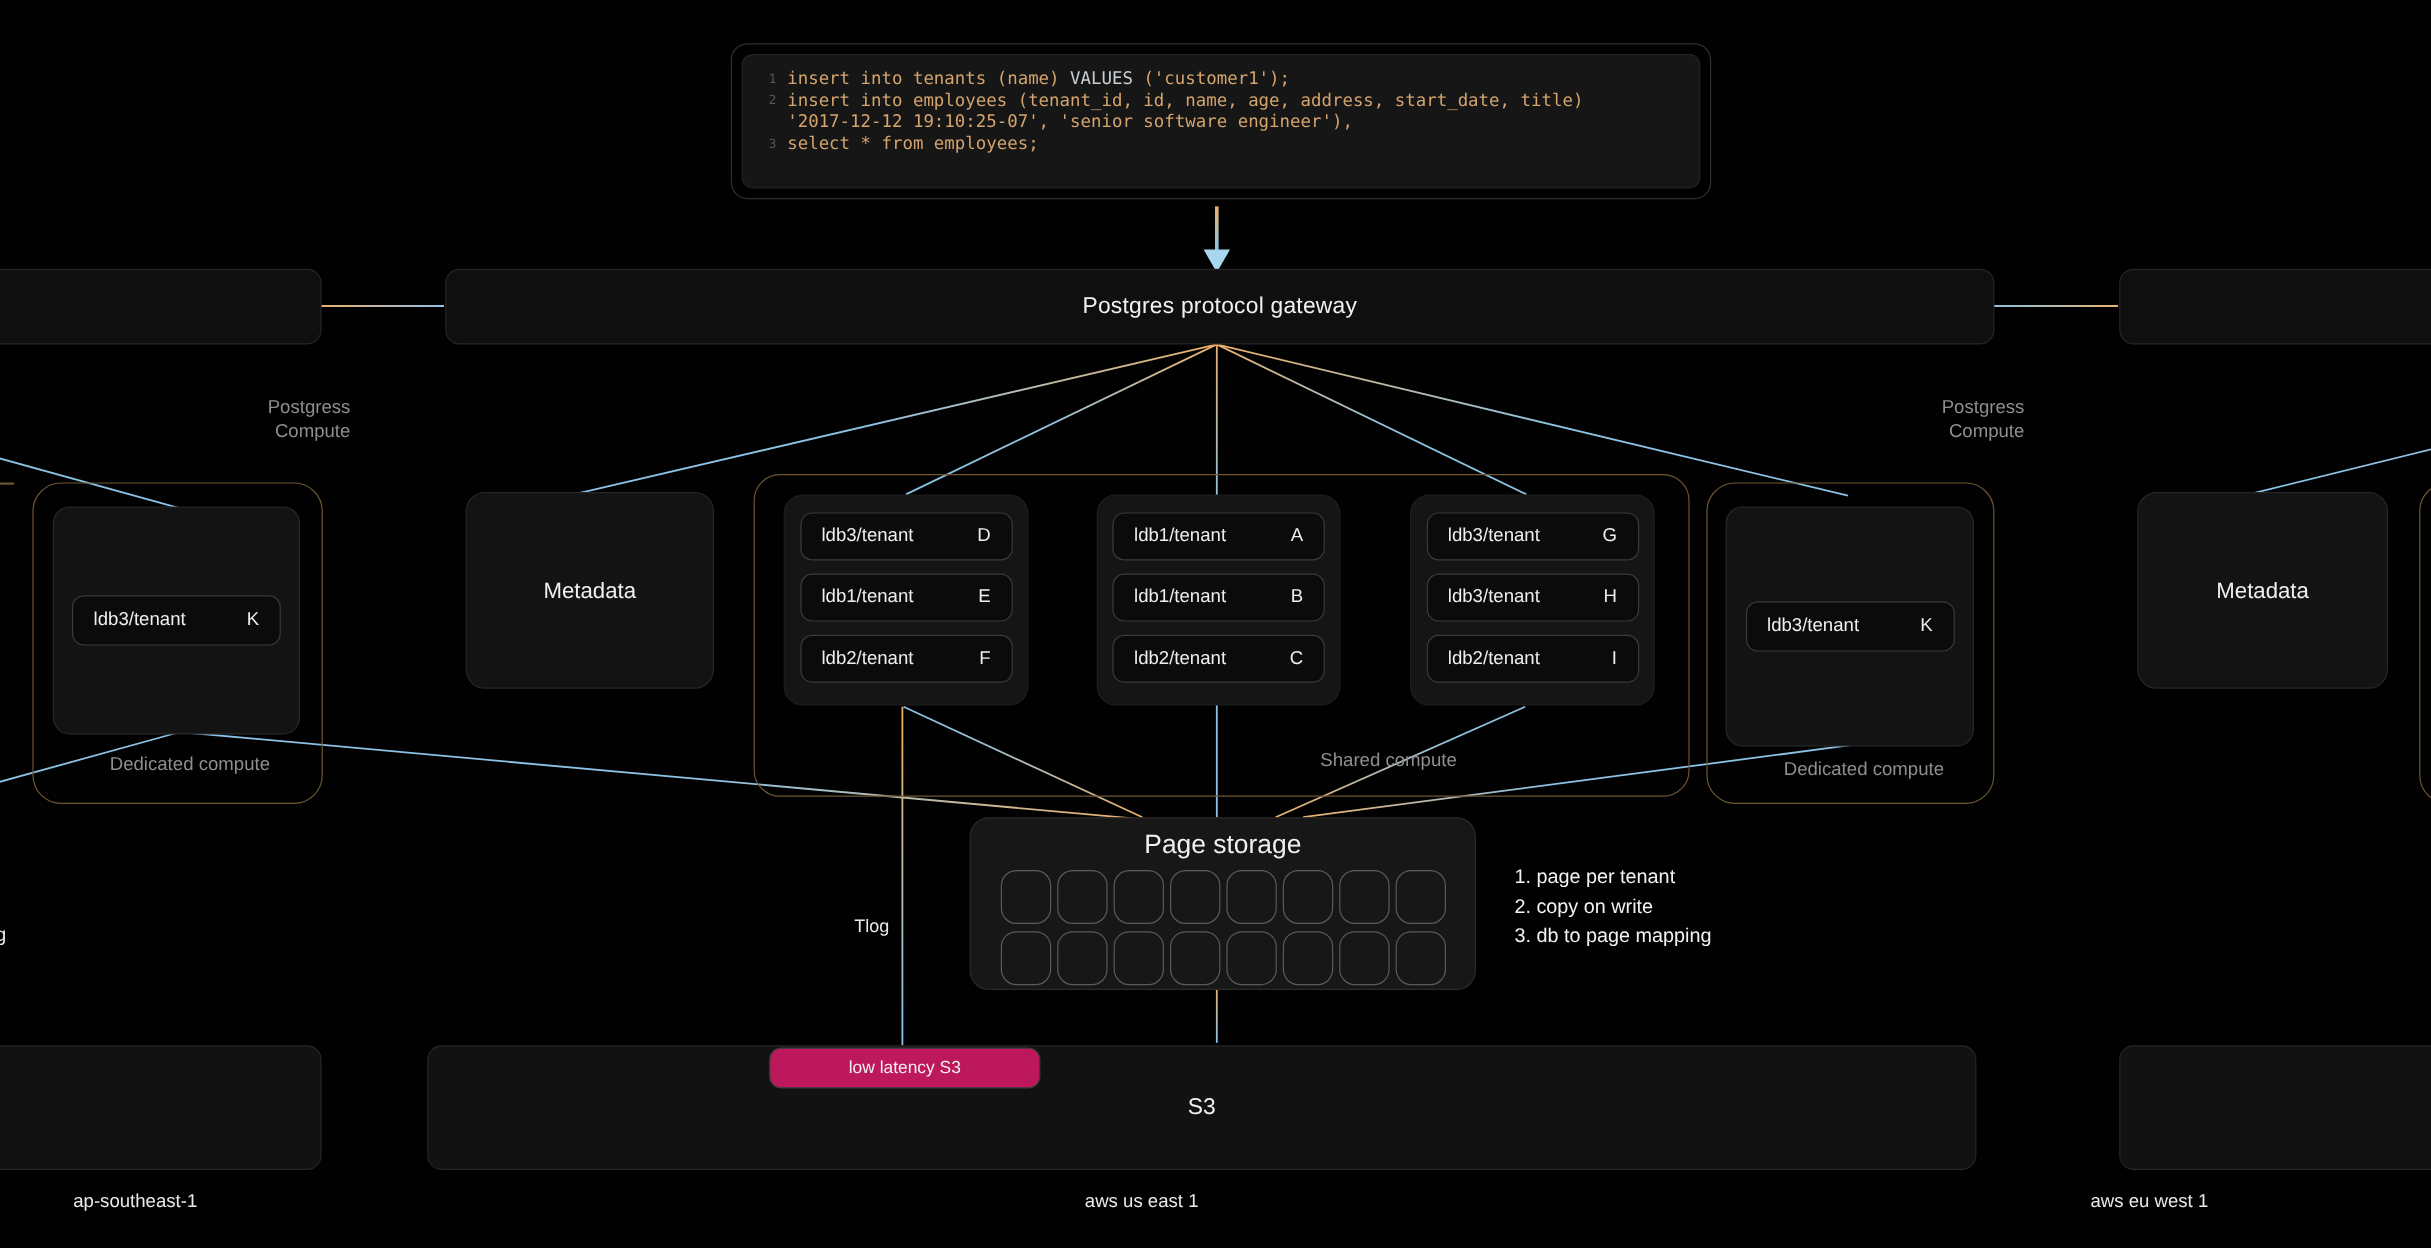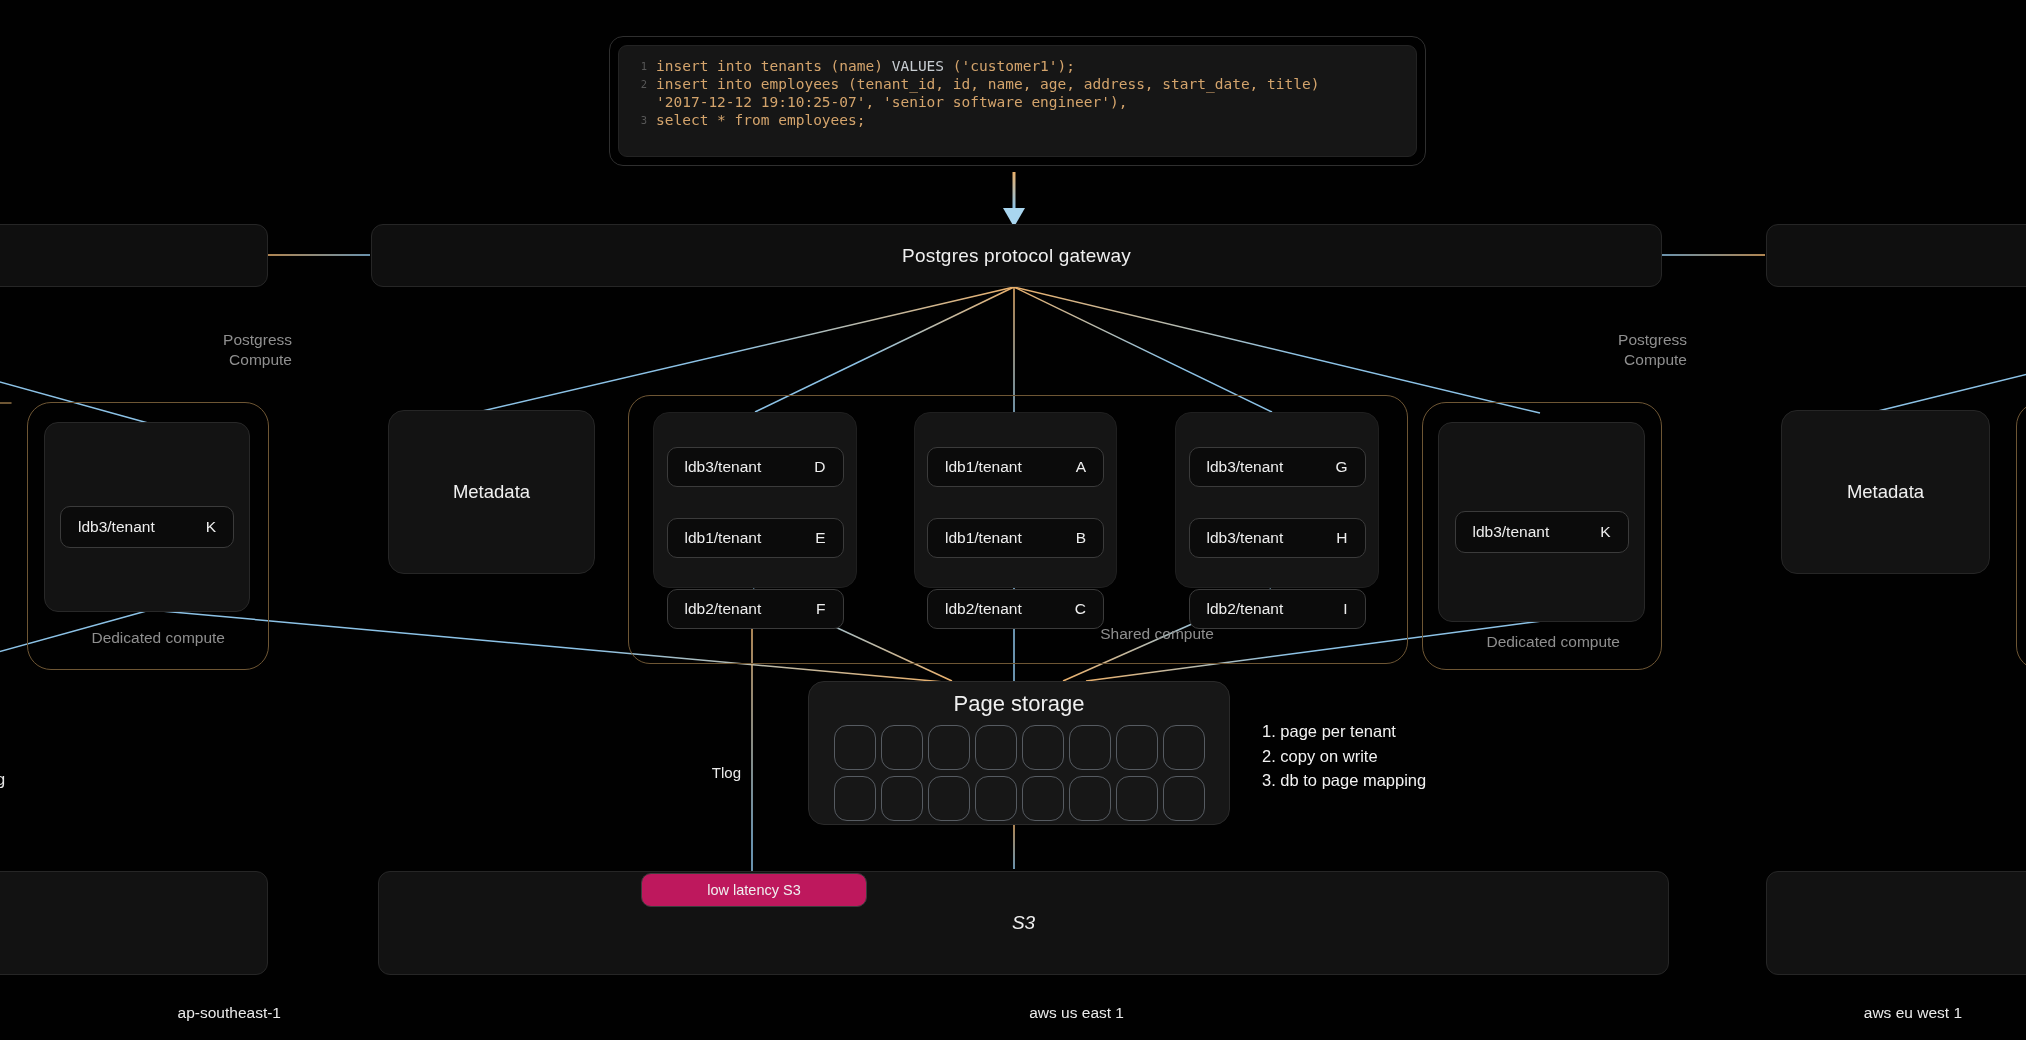--- a/index.html
+++ b/index.html
@@ -21,34 +21,34 @@
   .tok-a{color:#d4a46c;}
   .tok-b{color:#c9ced3;}
   
   .gateway{top:224px;height:61px;background:#0f0f0f;font-size:19px;letter-spacing:.2px;}
   
   .group{position:absolute;z-index:2;top:412px;height:176px;background:#151515;border:1px solid #1f1f1f;
          border-radius:16px;box-sizing:border-box;display:flex;flex-direction:column;
          align-items:center;padding-top:14px;gap:11px;}
   .chip{width:177px;height:40px;background:#0b0b0b;border:1px solid #3b3b3b;border-radius:10px;
         box-sizing:border-box;display:flex;align-items:center;justify-content:space-between;
-        padding:0 17px;font-size:15.5px;color:#eeeeee;flex:none;margin-top:20px;}
+        padding:0 17px;font-size:15.5px;color:#eeeeee;flex:none;}
   
   .dbox{background:#131313;border:1px solid #282828;border-radius:14px;}
   
   #page-storage{left:808px;top:681px;width:420px;height:142px;background:#171717;border:1px solid #2a2a2a;
                 border-radius:16px;flex-direction:column;justify-content:flex-start;}
   #page-title{margin-top:9px;font-size:22px;}
   #page-grid{display:grid;grid-template-columns:repeat(8,42px);grid-auto-rows:45px;gap:6px 5px;margin-top:8px;}
   .cell{border:1px solid #565b61;border-radius:13px;background:transparent;}
   #notes{position:absolute;left:1262px;top:719px;z-index:3;font-size:16.5px;line-height:24.5px;color:#f2f2f2;}
   
   .txt{position:absolute;z-index:3;}
   .s3box{top:871px;height:102px;background:#121212;font-size:19px;}
-  .regionlabel{position:absolute;z-index:3;top:993px;font-size:15.5px;color:#eaeaea;text-align:right;width:220px;margin-top:11px;}
+  .regionlabel{position:absolute;z-index:3;top:993px;font-size:15.5px;color:#eaeaea;text-align:left;width:220px;}
 </style>
 </head>
 <body>
 
 <div id="canvas">
 
   <svg id="wires" width="2026" height="1040">
     <defs>
       <linearGradient id="g_arrow" x1="1014" y1="172" x2="1014" y2="208" gradientUnits="userSpaceOnUse">
         <stop offset="0" stop-color="#eab06b"></stop>
@@ -255,21 +255,21 @@
   </div>
   <div id="notes">
     <div>1. page per tenant</div>
     <div>2. copy on write</div>
     <div>3. db to page mapping</div>
   </div>
   <div class="txt" style="left:663px;top:764px;width:78px;text-align:right;font-size:15px;color:#eaeaea;">Tlog</div>
   <div class="txt" style="left:-4px;top:770px;font-size:16.5px;color:#e8e8e8;">g</div>
 
   <div class="node s3box" style="left:-60px;width:326px;"></div>
-  <div class="node s3box" style="left:378px;width:1289px;font-style:italic;">
+  <div class="node s3box" style="left:356px;width:1289px;">
     <span>S3</span>
   </div>
   <div class="node s3box" style="left:1766px;width:324px;"></div>
   <div class="node" style="left:641px;top:873px;width:224px;height:32px;border-radius:10px;background:#be185d;border:1px solid #3c3c3c;font-size:14.5px;z-index:4;">
     <span>low latency S3</span>
   </div>
 
   <div class="regionlabel" style="left:61px;">ap-southeast-1</div>
   <div class="regionlabel" style="left:904px;">aws us east 1</div>
   <div class="regionlabel" style="left:1742px;">aws eu west 1</div>

